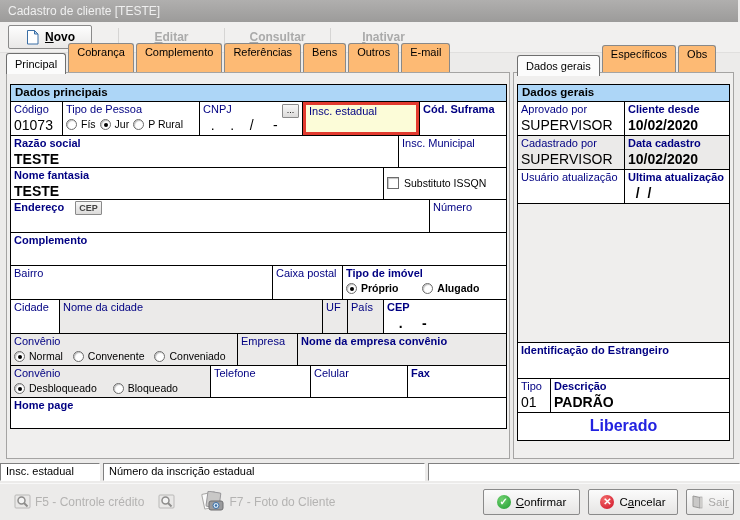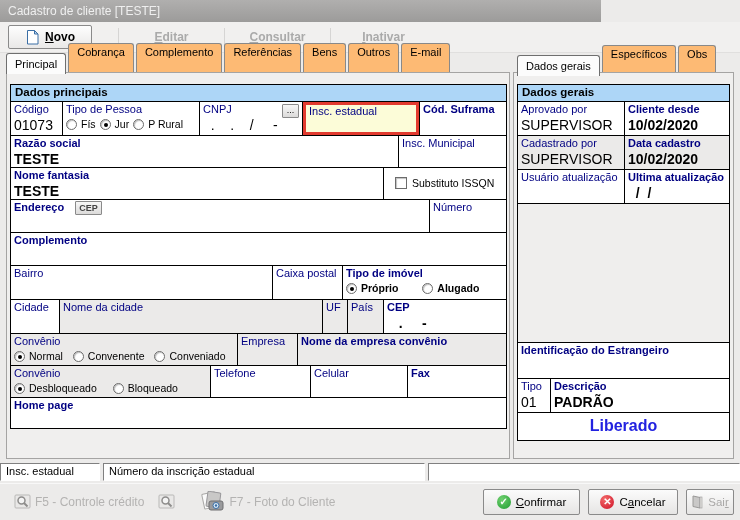--- a/index.html
+++ b/index.html
@@ -6,21 +6,21 @@
   html,body { width:740px; height:520px; }
   body {
     font-family:"Liberation Sans", sans-serif;
     font-size:11px; color:#000;
     background:#ECEBEA; position:relative; overflow:hidden;
   }
   .abs { position:absolute; }
 
   
   .titlebar {
-    left:0; top:0; width:601px; height:22px;
+    left:0; top:0; width:738px; height:22px;
     background:linear-gradient(#B0AFAE,#9C9B9A);
     color:#EFEFEF; font-size:12px; line-height:22px; padding-left:8px;
   }
 
   
   .toolbar {
     left:0; top:22px; width:740px; height:31px;
     background:#F1F0EF; display:flex; align-items:center;
     border-bottom:1px solid #E0DFDE;
   }
@@ -88,21 +88,21 @@
     box-shadow:inset 1px 1px 1px rgba(0,0,0,0.25); position:relative;
   }
   .rb.checked::after {
     content:""; position:absolute; left:3px; top:3px; width:4px; height:4px;
     border-radius:50%; background:#000;
   }
   .cb {
     width:12px; height:12px; border:1px solid #6C6C6C; background:#fff;
     box-shadow:inset 1px 1px 1px rgba(0,0,0,0.25); display:inline-block; flex:0 0 auto;
   }
-  .check-line { display:flex; align-items:center; gap:5px; margin-top:8px; font-size:10.5px;margin-left:8px; }
+  .check-line { display:flex; align-items:center; gap:5px; margin-top:8px; font-size:10.5px; }
 
   
   .mini-btn {
     font-size:9px; line-height:10px; padding:1px 3px;
     border:1px solid #8A8A8A; background:linear-gradient(#F7F7F7,#DCDBDA);
     border-radius:1px; color:#444;
   }
   .dots-btn {
     position:absolute; right:3px; top:2px; width:17px; height:14px;
     border:1px solid #8A8A8A; background:linear-gradient(#F7F7F7,#DCDBDA);

